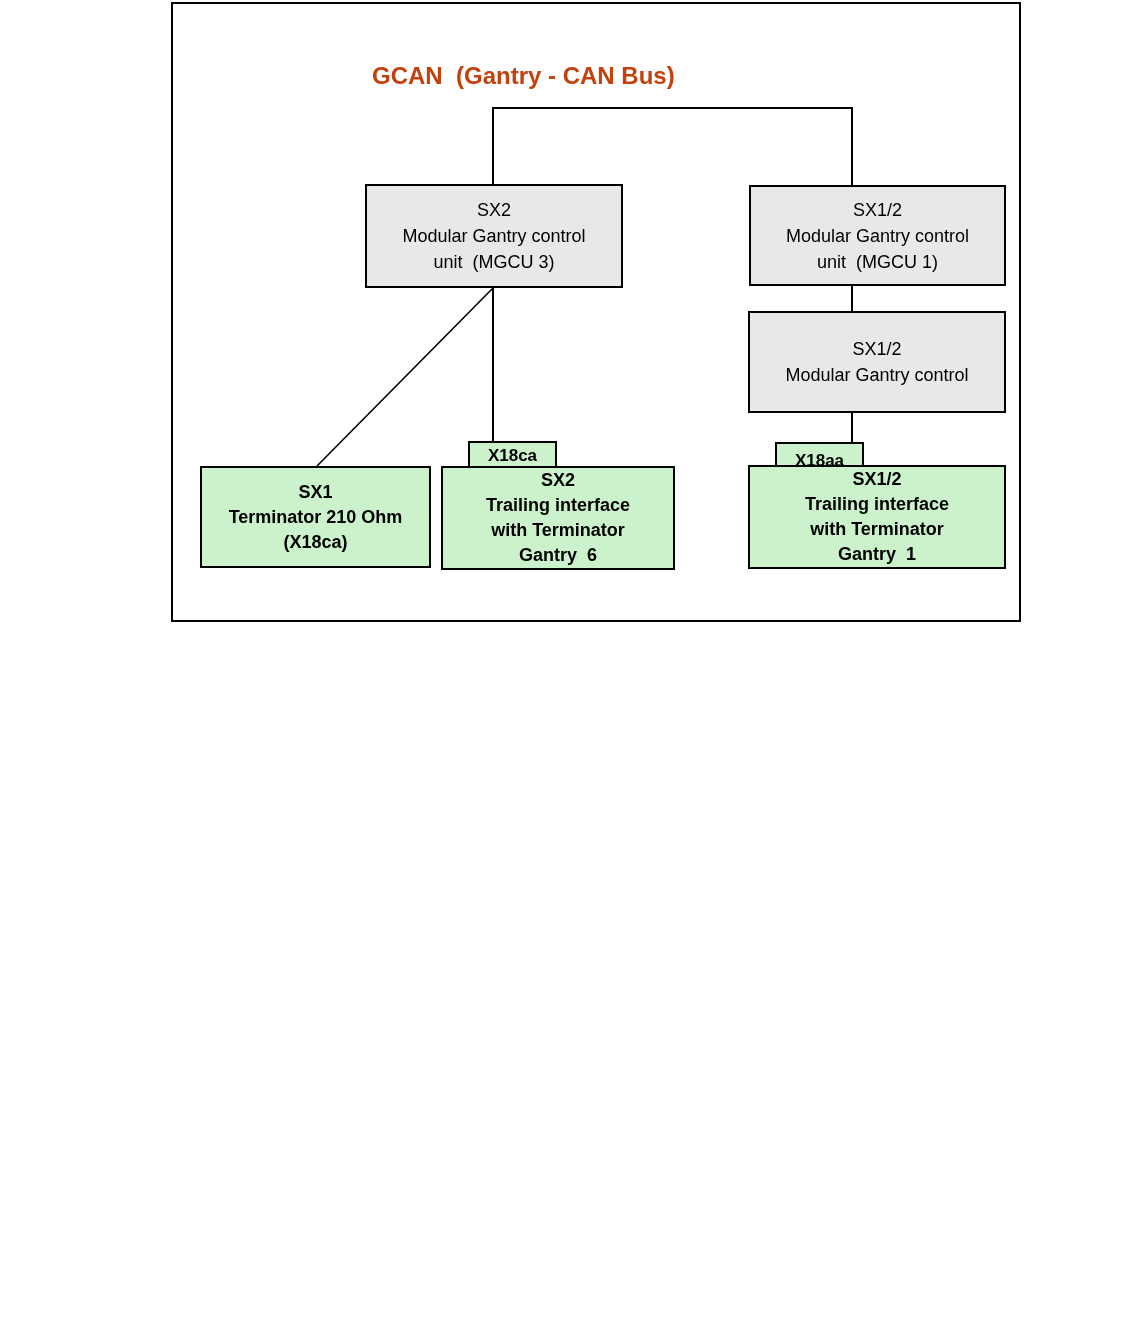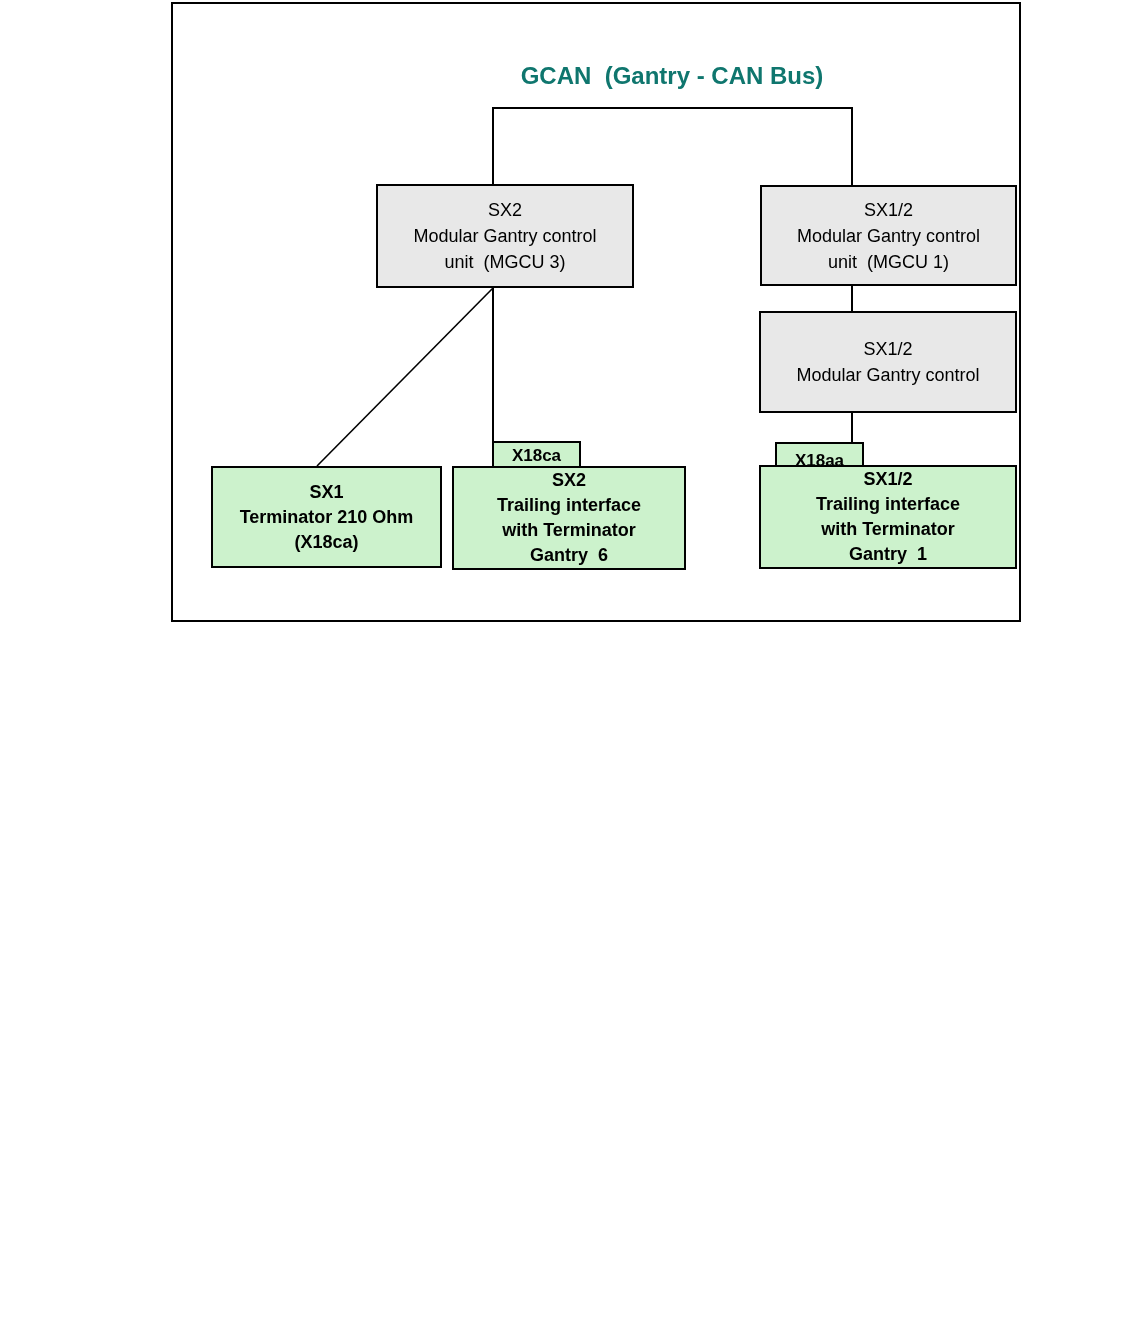--- a/index.html
+++ b/index.html
@@ -22,44 +22,43 @@
     width: 846px;
     height: 616px;
     border: 2px solid #000000;
     background: #ffffff;
   }
   #title {
     position: absolute;
     left: 372px;
     top: 62px;
     width: 600px;
-    text-align: center;
+    text-align: left;
     font-size: 24px;
     font-weight: bold;
-    color: #0f766e;
+    color: #c2410c;
     white-space: pre-wrap;
   }
   #connectors {
     position: absolute;
     left: 0;
     top: 0;
     width: 1134px;
     height: 1320px;
     pointer-events: none;
   }
   .box {
     position: absolute;
     border: 2px solid #000000;
     box-sizing: border-box;
     display: flex;
     flex-direction: column;
     justify-content: center;
     text-align: center;
     color: #000000;
-    margin-left: 11px;
   }
   .box .line {
     white-space: pre-wrap;
     line-height: 26px;
     font-size: 18px;
   }
   .gray { background: #e8e8e8; }
   .green { background: #ccf2cc; }
   .green .line {
     font-weight: bold;
@@ -117,21 +116,21 @@
     <div class="line">SX1/2</div>
     <div class="line">Modular Gantry control</div>
   </div>
 
   <div class="box green" style="left:200px; top:466px; width:231px; height:102px;">
     <div class="line">SX1</div>
     <div class="line">Terminator 210 Ohm</div>
     <div class="line">(X18ca)</div>
   </div>
 
-  <div class="tab" style="left:468px; top:441px; width:89px; height:30px;margin-left:24px;">X18ca</div>
+  <div class="tab" style="left:468px; top:441px; width:89px; height:30px;">X18ca</div>
 
   <div class="box green" style="left:441px; top:466px; width:234px; height:104px;">
     <div class="line">SX2</div>
     <div class="line">Trailing interface</div>
     <div class="line">with Terminator</div>
     <div class="line">Gantry  6</div>
   </div>
 
   <div class="tab" style="left:775px; top:442px; width:89px; height:38px;">X18aa</div>
 

